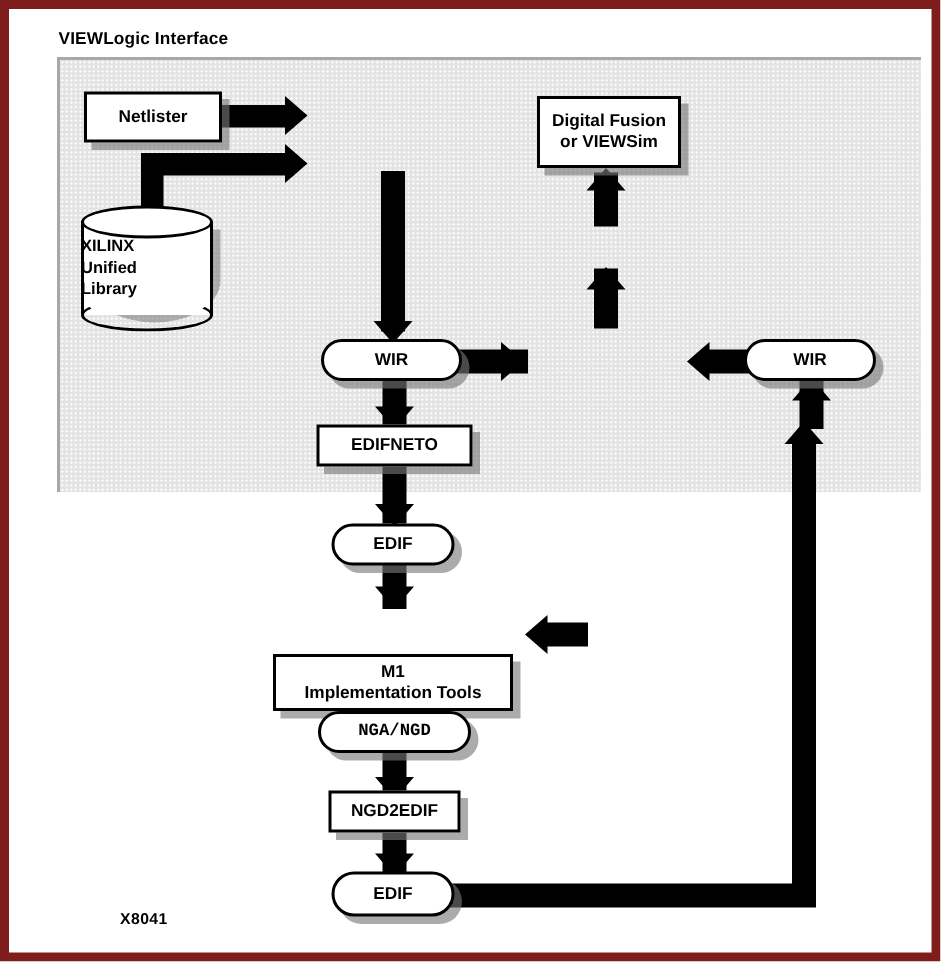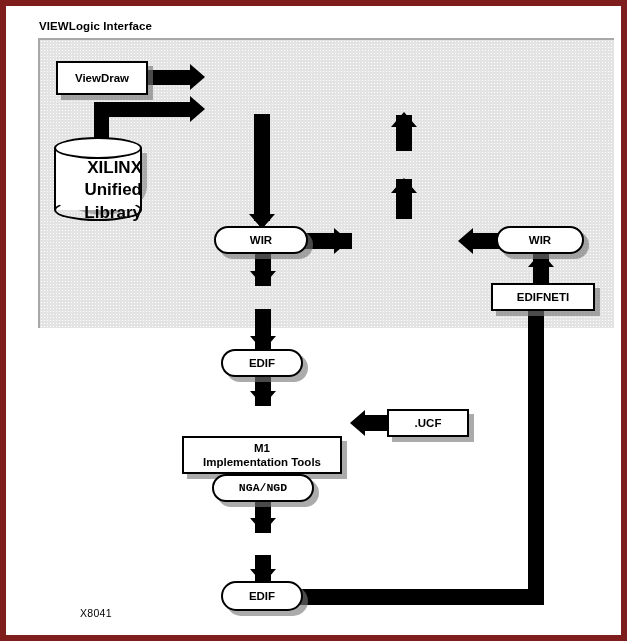--- a/index.html
+++ b/index.html
@@ -28,21 +28,21 @@
     font-weight: bold;
     color: #000000;
     letter-spacing: 0.1px;
     white-space: nowrap;
   }
   .fig-id {
     position: absolute;
     left: 74px;
     top: 601px;
     font-size: 10.5px;
-    font-weight: normal;
+    font-weight: bold;
     color: #000000;
     letter-spacing: 0.3px;
     text-align: right;
   }
   
   .panel {
     position: absolute;
     left: 32px;
     top: 32px;
     width: 576px;
@@ -114,22 +114,22 @@
     left: 5px; top: 16px;
     width: 100%; height: calc(100% - 22px);
     background: rgba(120,120,120,0.55);
     border-radius: 0 0 50% 50% / 0 0 28px 28px;
     z-index: -1;
   }
   .cyl .cyl-text {
     position: absolute;
     left: 0; top: 20px;
     width: 100%;
-    text-align: right;
-    font-size: 17px;
+    text-align: left;
+    font-size: 11px;
     font-weight: bold;
     line-height: 1.32;
     white-space: pre-line;
     color: #000;
   }
   
   .conn {
     position: absolute;
     background: #000000;
     z-index: 4;
@@ -197,67 +197,71 @@
   <div class="conn" style="left:249px; top:434px; width:16px; height:36px;"></div>
   <div class="arrowhead ah-down" style="left:244px; top:458px;"></div>
 
   <div class="conn" style="left:249px; top:495px; width:16px; height:32px;"></div>
   <div class="arrowhead ah-down" style="left:244px; top:512px;"></div>
 
   <div class="conn" style="left:249px; top:549px; width:16px; height:28px;"></div>
   <div class="arrowhead ah-down" style="left:244px; top:563px;"></div>
 
   <div class="node shadow" style="left:50px; top:55px; width:92px; height:34px;">
-    <span class="lbl">ViewDraw</span>
+    <span class="lbl">Netlister</span>
   </div>
 
 
   <div class="cyl" style="left:48px; top:131px; width:88px; height:84px;">
     <div class="cyl-shadow"></div>
     <div class="cyl-body"></div>
     <div class="cyl-bottom"></div>
     <div class="cyl-top"></div>
     <div class="cyl-text">XILINX
 Unified
 Library</div>
   </div>
 
+  <div class="node shadow" style="left:352px; top:58px; width:96px; height:48px;">
+    <span class="lbl">Digital Fusion
+or VIEWSim</span>
+  </div>
 
 
   <div class="node oval shadow" style="left:208px; top:220px; width:94px; height:28px;">
     <span class="lbl">WIR</span>
   </div>
 
 
   <div class="node oval shadow" style="left:490px; top:220px; width:88px; height:28px;">
     <span class="lbl">WIR</span>
   </div>
 
-
-  <div class="node shadow" style="left:485px; top:277px; width:104px; height:28px;">
-    <span class="lbl">EDIFNETI</span>
-  </div>
+  <div class="node shadow" style="left:205px; top:277px; width:104px; height:28px;">
+    <span class="lbl">EDIFNETO</span>
+  </div>
+
 
   <div class="node oval shadow" style="left:215px; top:343px; width:82px; height:28px;">
     <span class="lbl">EDIF</span>
   </div>
 
   <div class="node shadow" style="left:176px; top:398px; width:160px; height:38px;margin-top:32px;">
     <span class="lbl">M1
 Implementation Tools</span>
   </div>
 
-  <div class="node shadow" style="left:381px; top:403px; width:82px; height:28px;">
-    <span class="lbl">.UCF</span>
-  </div>
 
   <div class="node oval shadow" style="left:206px; top:468px; width:102px; height:28px;font-family:Liberation Mono, monospace;">
     <span class="lbl">NGA/NGD</span>
   </div>
 
+  <div class="node shadow" style="left:213px; top:521px; width:88px; height:28px;">
+    <span class="lbl">NGD2EDIF</span>
+  </div>
 
   <div class="node oval shadow" style="left:215px; top:575px; width:82px; height:30px;">
     <span class="lbl">EDIF</span>
   </div>
 
   <div class="fig-id">X8041</div>
 
 </div>
 
 </body></html>

